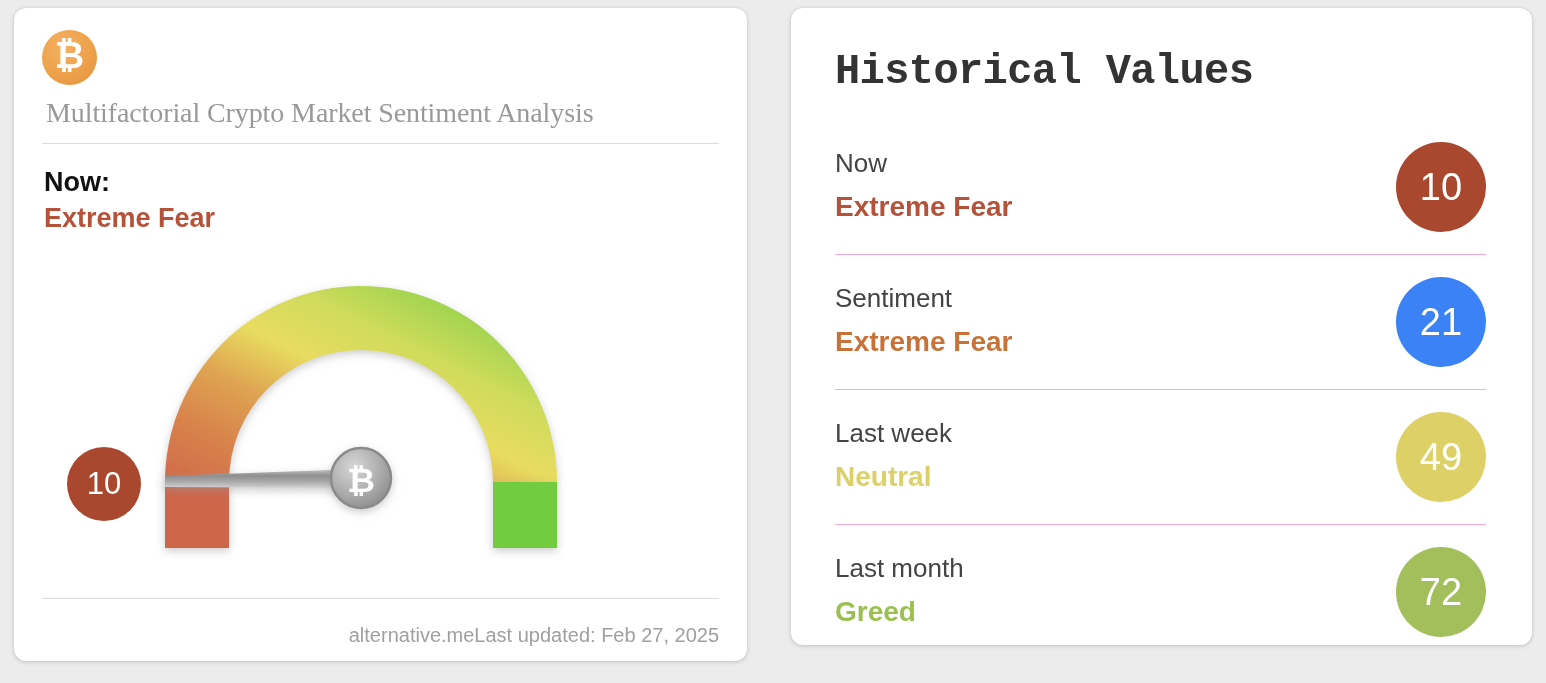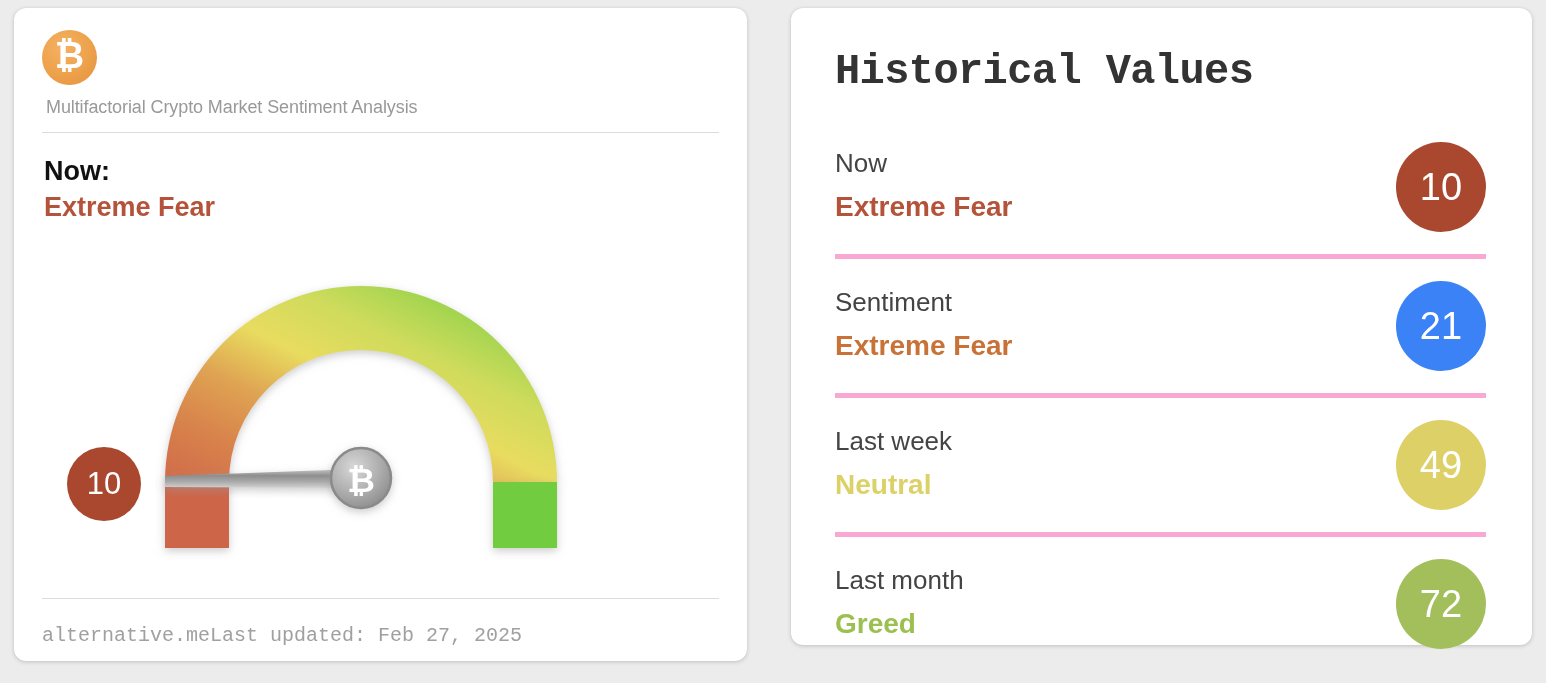--- a/index.html
+++ b/index.html
@@ -50,22 +50,22 @@
     color: #fff; font-size: 36px; font-weight: bold;
     font-family: "DejaVu Sans", sans-serif; line-height: 1;
     transform: translateY(-2px);
   }
   .title {
     font-family: "Liberation Sans", sans-serif;
     font-size: 45px; font-weight: bold; color: #111;
     letter-spacing: -0.9px; line-height: 1;
   }
   .subtitle {
-    font-family: Liberation Sans, sans-serif;
-    font-size: 18px; color: #999; margin: 12px 0 0 4px;
+    font-family: Liberation Serif, serif;
+    font-size: 28px; color: #999; margin: 12px 0 0 4px;
     letter-spacing: -0.1px;
   }
   .rule { height: 1px; background: #dcdcdc; margin-top: 14px; }
 
   
   .now-wrap { margin: 22px 0 0 2px; }
   .now-label {
     font-family: Liberation Sans, sans-serif;
     font-size: 27px; font-weight: bold; color: #111; line-height: 1.25;
   }
@@ -89,36 +89,36 @@
     left: 53px; top: 203px;
   }
 
   
   .foot-rule {
     position: absolute; left: 28px; right: 28px; bottom: 62px;
     height: 1px; background: #dcdcdc;
   }
   .foot {
     position: absolute; left: 28px; right: 28px; bottom: 14px;
-    display: flex; justify-content: flex-start;
-    font-family: Liberation Mono, monospace;
+    display: flex; justify-content: flex-end;
+    font-family: Liberation Sans, sans-serif;
     font-size: 20px; color: #a0a0a0;
   }
 
   
   .hist-title {
     font-family: Liberation Mono, monospace;
     font-size: 42px; font-weight: bold; color: #333;
     letter-spacing: -0.6px; margin: 0 0 46px 0;
   }
   .hist-row {
     position: relative;
     display: flex; align-items: center; justify-content: space-between;
     padding: 0 0 22px 0;
-    border-bottom: 5px solid #f9a8d4;
+    border-bottom: 1px solid #f9a8d4;
     margin-bottom: 22px;
   }
   .hist-row:last-child { border-bottom: none; }
   .hist-period {
     font-family: "Liberation Sans", sans-serif;
     font-size: 26px; color: #444; line-height: 1.35;
   }
   .hist-class {
     font-family: "Liberation Sans", sans-serif;
     font-size: 28px; font-weight: bold; line-height: 1.45;

